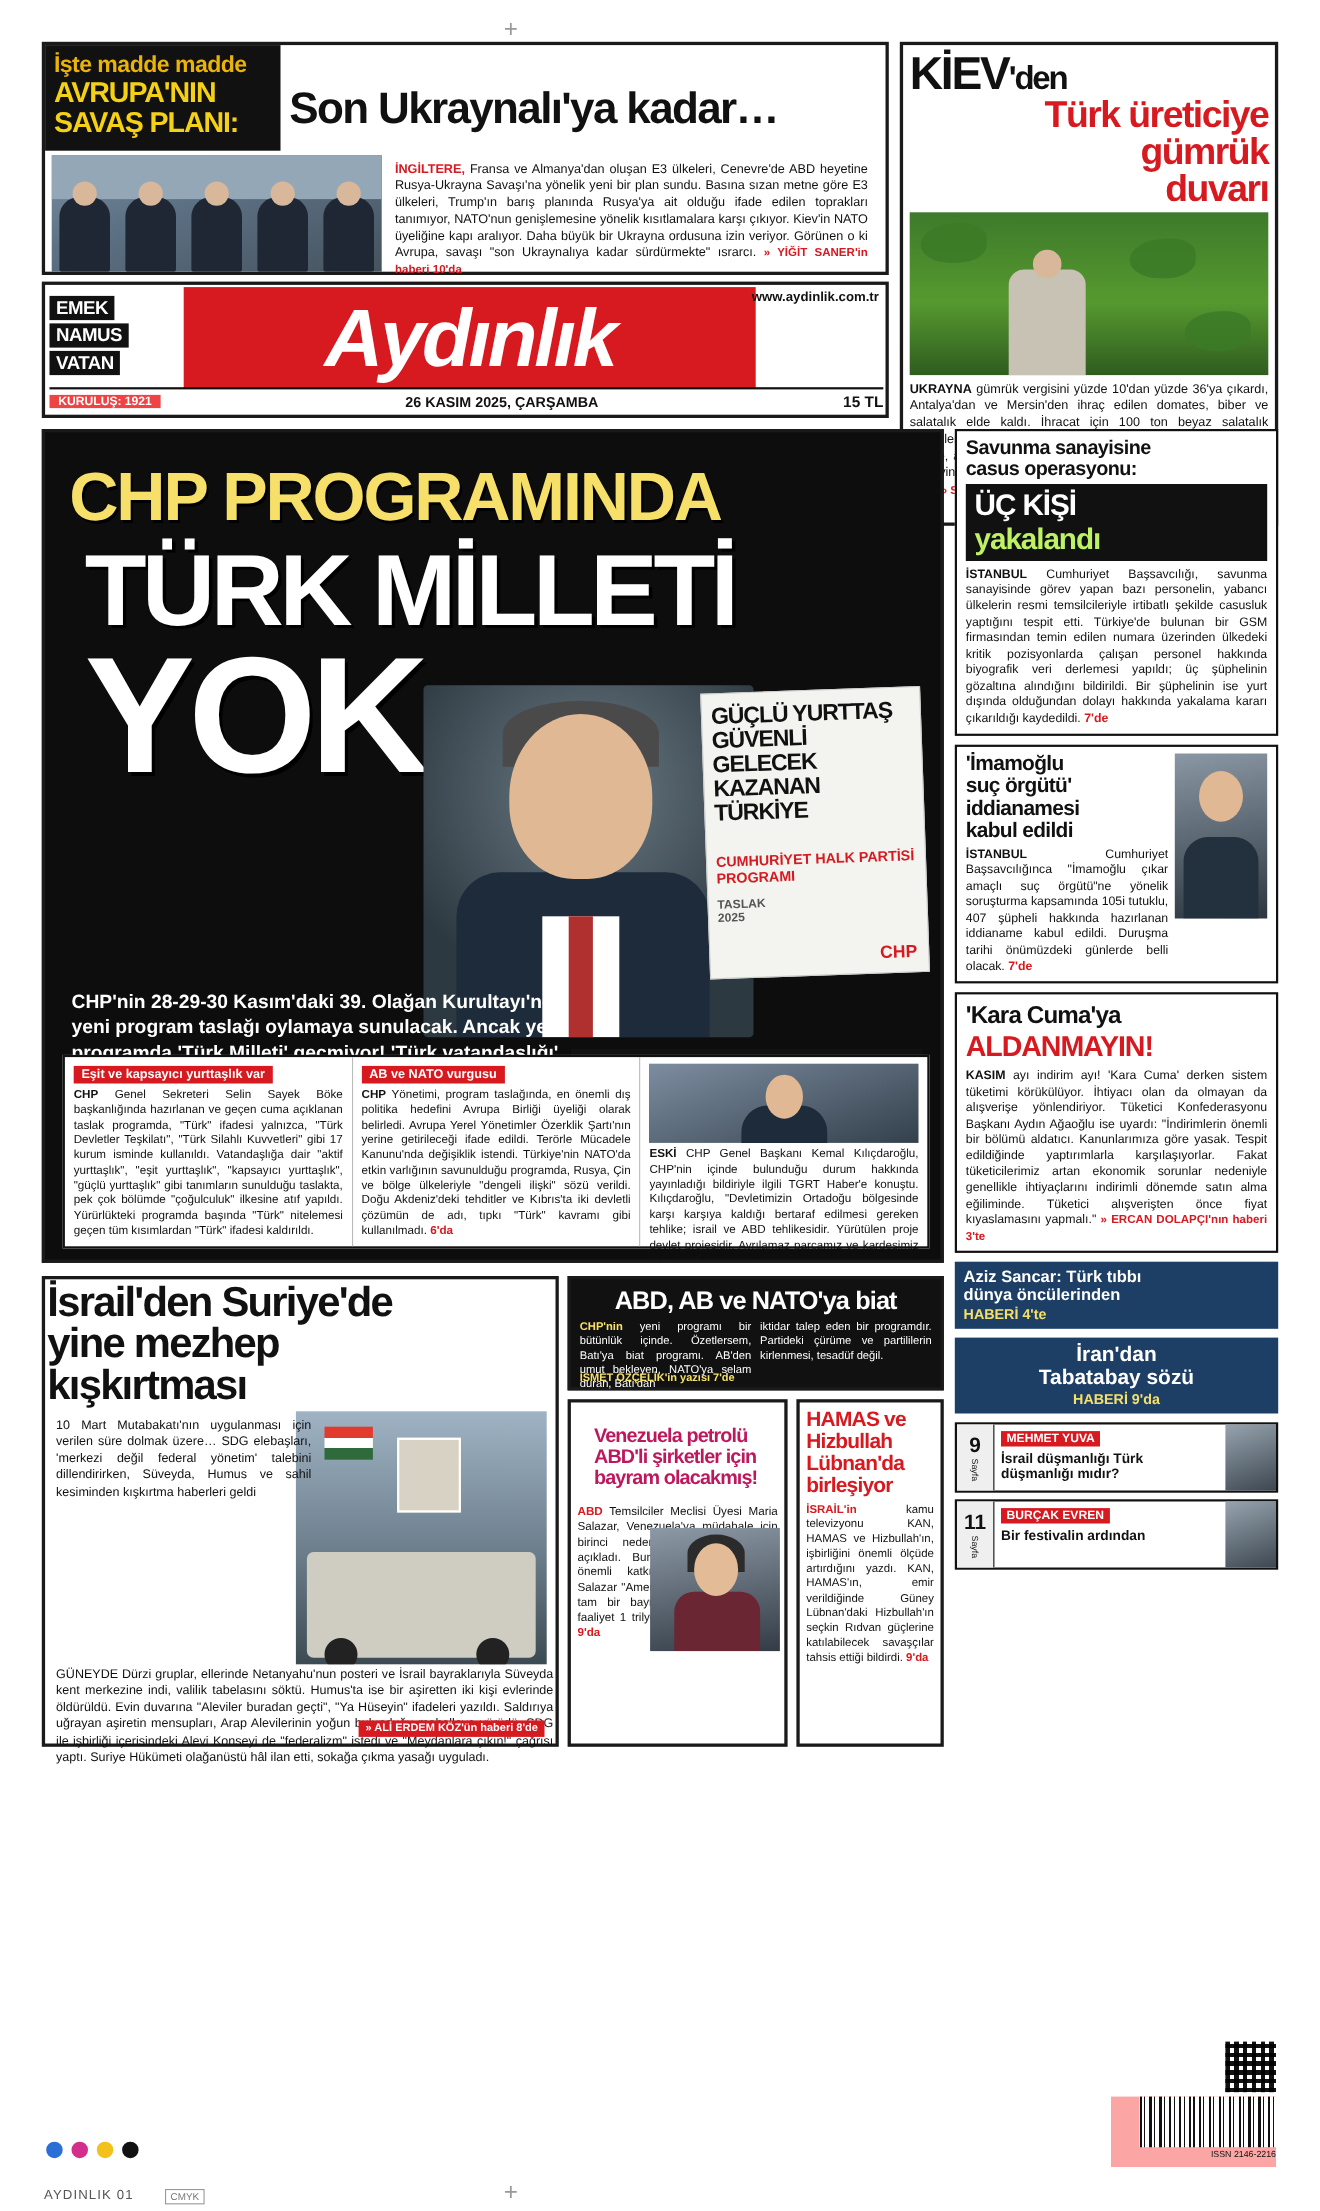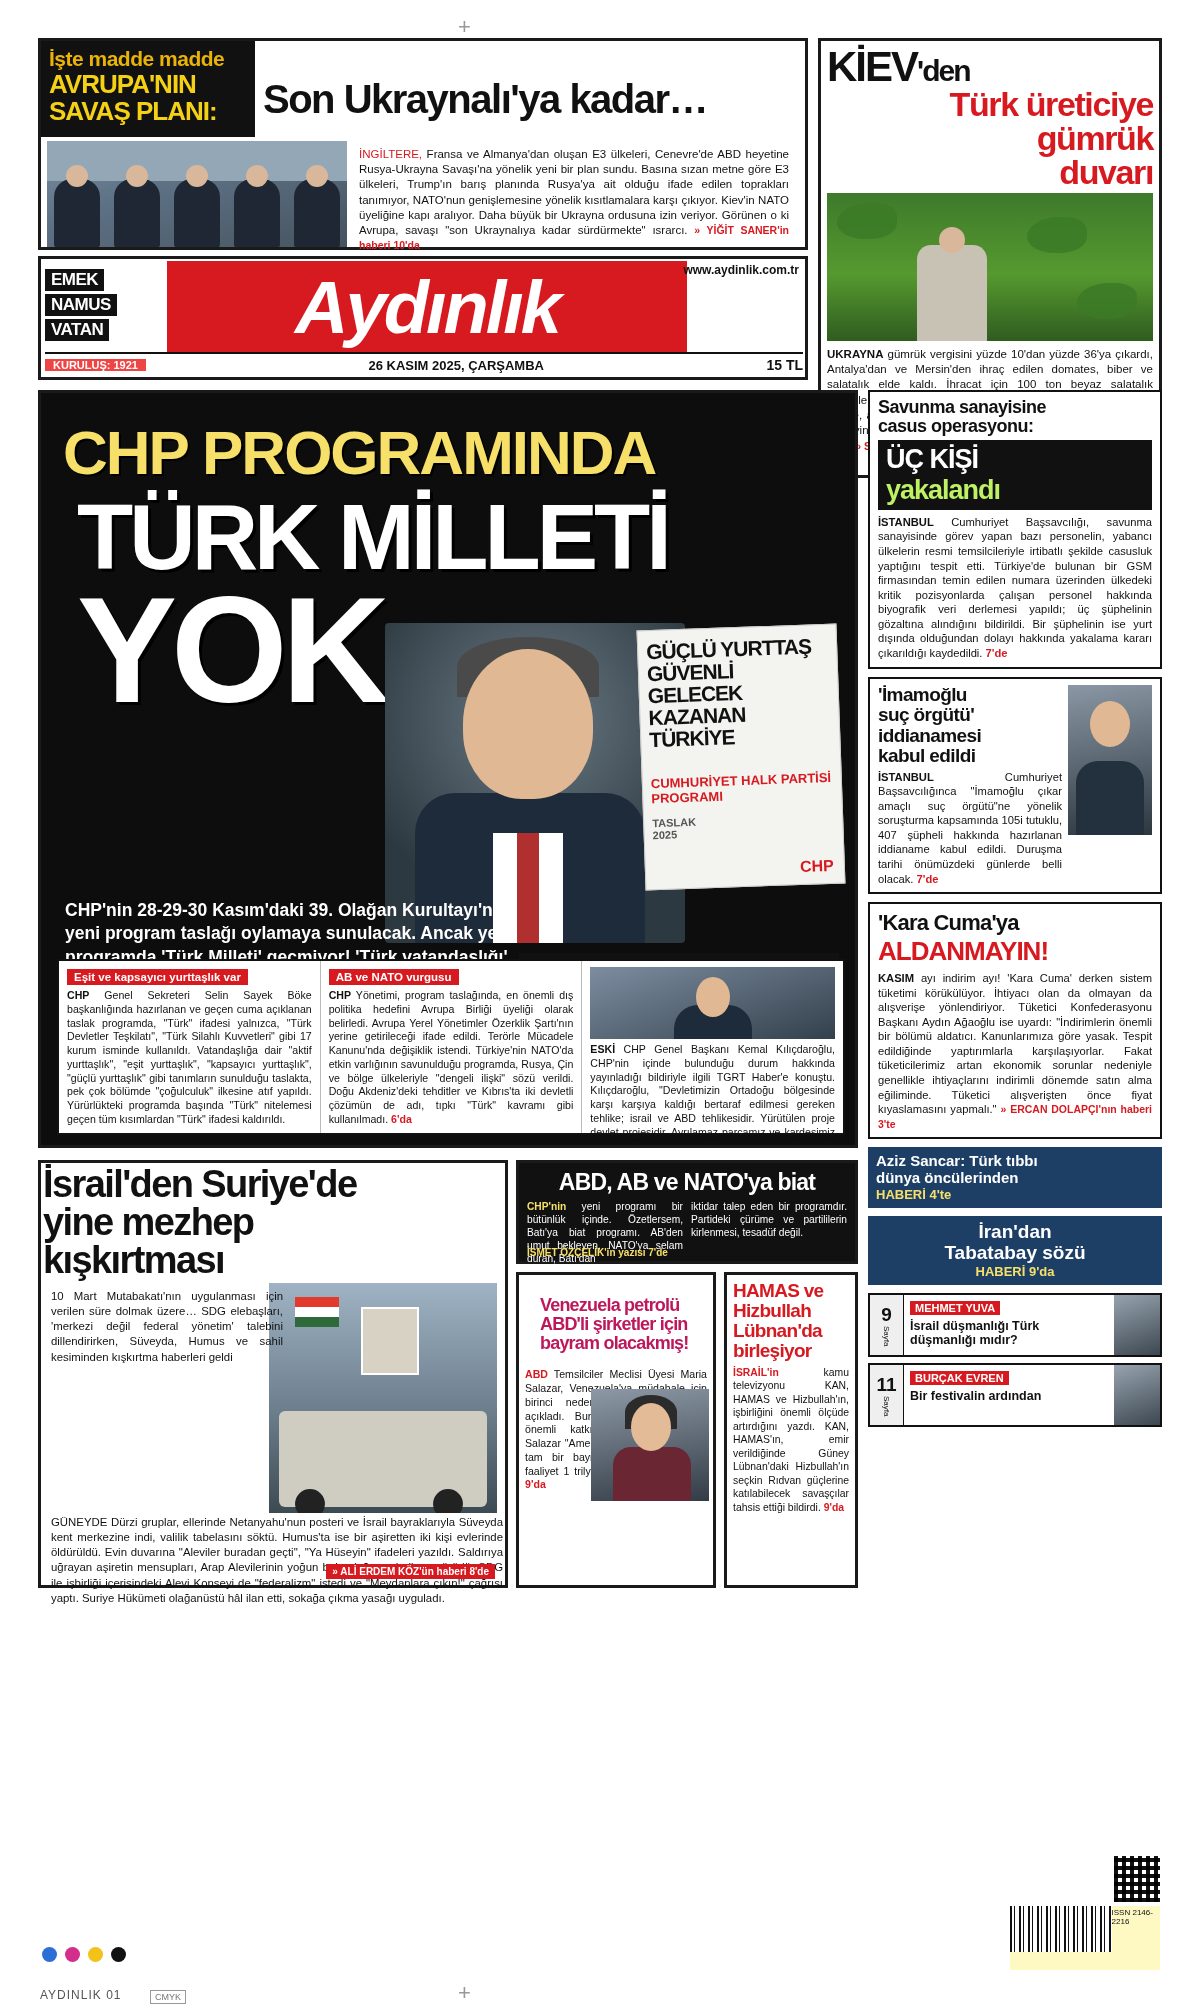--- a/index.html
+++ b/index.html
@@ -27,21 +27,21 @@
   #top-badge { position:absolute; left:0; top:0; width:214px; height:96px; background:#111; padding:6px 8px; }
   #top-badge .l1 { color:#eab308; font-size:21px; font-weight:bold; letter-spacing:-0.5px; }
   #top-badge .l2 { color:#f5d116; font-size:26px; font-weight:bold; letter-spacing:-1px; line-height:1.05; }
   #top-title { position:absolute; left:222px; top:36px; width:530px; font-size:40px; font-weight:bold; letter-spacing:-1.5px; color:#111; }
   #top-photo { position:absolute; left:6px; top:100px; width:300px; height:106px; background:linear-gradient(160deg,#7b8fa3 0%,#5d7185 40%,#46535e 100%); overflow:hidden; }
   #top-photo .figs { position:absolute; bottom:0; left:0; width:100%; height:78px; display:flex; justify-content:space-around; align-items:flex-end; }
   #top-photo .fig { width:46px; height:68px; background:#1e2733; border-radius:18px 18px 2px 2px; position:relative; }
   #top-photo .fig:before { content:""; position:absolute; top:-14px; left:12px; width:22px; height:22px; border-radius:50%; background:#d9b79a; }
   #top-photo .bld { position:absolute; top:0; left:0; width:100%; height:40px; background:#94a7b6; }
   #top-text { position:absolute; left:318px; top:106px; width:430px; font-size:11.5px; line-height:1.32; text-align:justify; }
-  #top-text .lead { font-weight:normal; color:#d71920; }
+  #top-text .lead { font-weight:bold; color:#d71920; }
   .byline { color:#d71920; font-weight:bold; font-size:10.5px; }
 
   
   #kiev { left:818px; top:38px; width:344px; height:440px; border:3px solid #1a1a1a; background:#fff; padding:6px; }
   #kiev h1 { margin:0; font-size:42px; font-weight:bold; letter-spacing:-2px; line-height:0.95; color:#111; }
   #kiev h1 .k { color:#111; }
   #kiev .sub { color:#d71920; font-size:34px; font-weight:bold; letter-spacing:-1.4px; line-height:1.0; text-align:right; }
   #kiev-photo { margin-top:4px; width:100%; height:148px; background:linear-gradient(180deg,#3e7a2b 0%,#56992f 55%,#2f5c1f 100%); position:relative; overflow:hidden; }
   #kiev-photo .leaf { position:absolute; width:60px; height:36px; background:#3c7a27; border-radius:60% 40% 50% 50%; opacity:.85; }
   #kiev-photo .person { position:absolute; left:90px; bottom:0; width:70px; height:96px; background:#c8c2b4; border-radius:14px 14px 0 0; }
@@ -157,21 +157,21 @@
   #venez .lead { font-weight:bold; color:#d71920; }
 
   #hamas { left:724px; top:1272px; width:134px; height:316px; border:3px solid #1a1a1a; background:#fff; padding:6px; }
   #hamas h3 { margin:0; font-size:19px; font-weight:bold; color:#d71920; line-height:1.05; letter-spacing:-.7px; }
   #hamas p { margin:5px 0 0; font-size:10.4px; line-height:1.3; text-align:justify; }
   #hamas .lead { font-weight:bold; color:#d71920; }
 
   
   #footer-dots { position:absolute; left:42px; bottom:48px; display:flex; gap:8px; }
   #footer-dots i { width:15px; height:15px; border-radius:50%; display:block; }
-  #barcode { position:absolute; right:40px; bottom:40px; width:150px; height:64px; background:#fef9c3; display:flex; flex-direction:row; align-items:flex-start; }
+  #barcode { position:absolute; right:40px; bottom:40px; width:150px; height:64px; background:#fca5a5; display:flex; flex-direction:column; align-items:flex-end; }
   #barcode .bars { width:124px; height:46px; background:repeating-linear-gradient(90deg,#111 0 2px,#fff 2px 4px,#111 4px 5px,#fff 5px 9px); }
   #barcode .issn { font-size:8px; margin-top:2px; }
   #qr { position:absolute; right:40px; bottom:108px; width:46px; height:46px; background:
       repeating-linear-gradient(0deg,#111 0 4px,#fff 4px 8px),
       repeating-linear-gradient(90deg,#111 0 4px,#fff 4px 8px);
       background-blend-mode:multiply; }
   #footer-label { position:absolute; left:40px; bottom:8px; font-size:12px; color:#555; letter-spacing:1px; }
   #footer-cmyk { position:absolute; left:150px; bottom:6px; font-size:9px; color:#777; border:1px solid #999; padding:1px 4px; }
 </style>
 </head>

